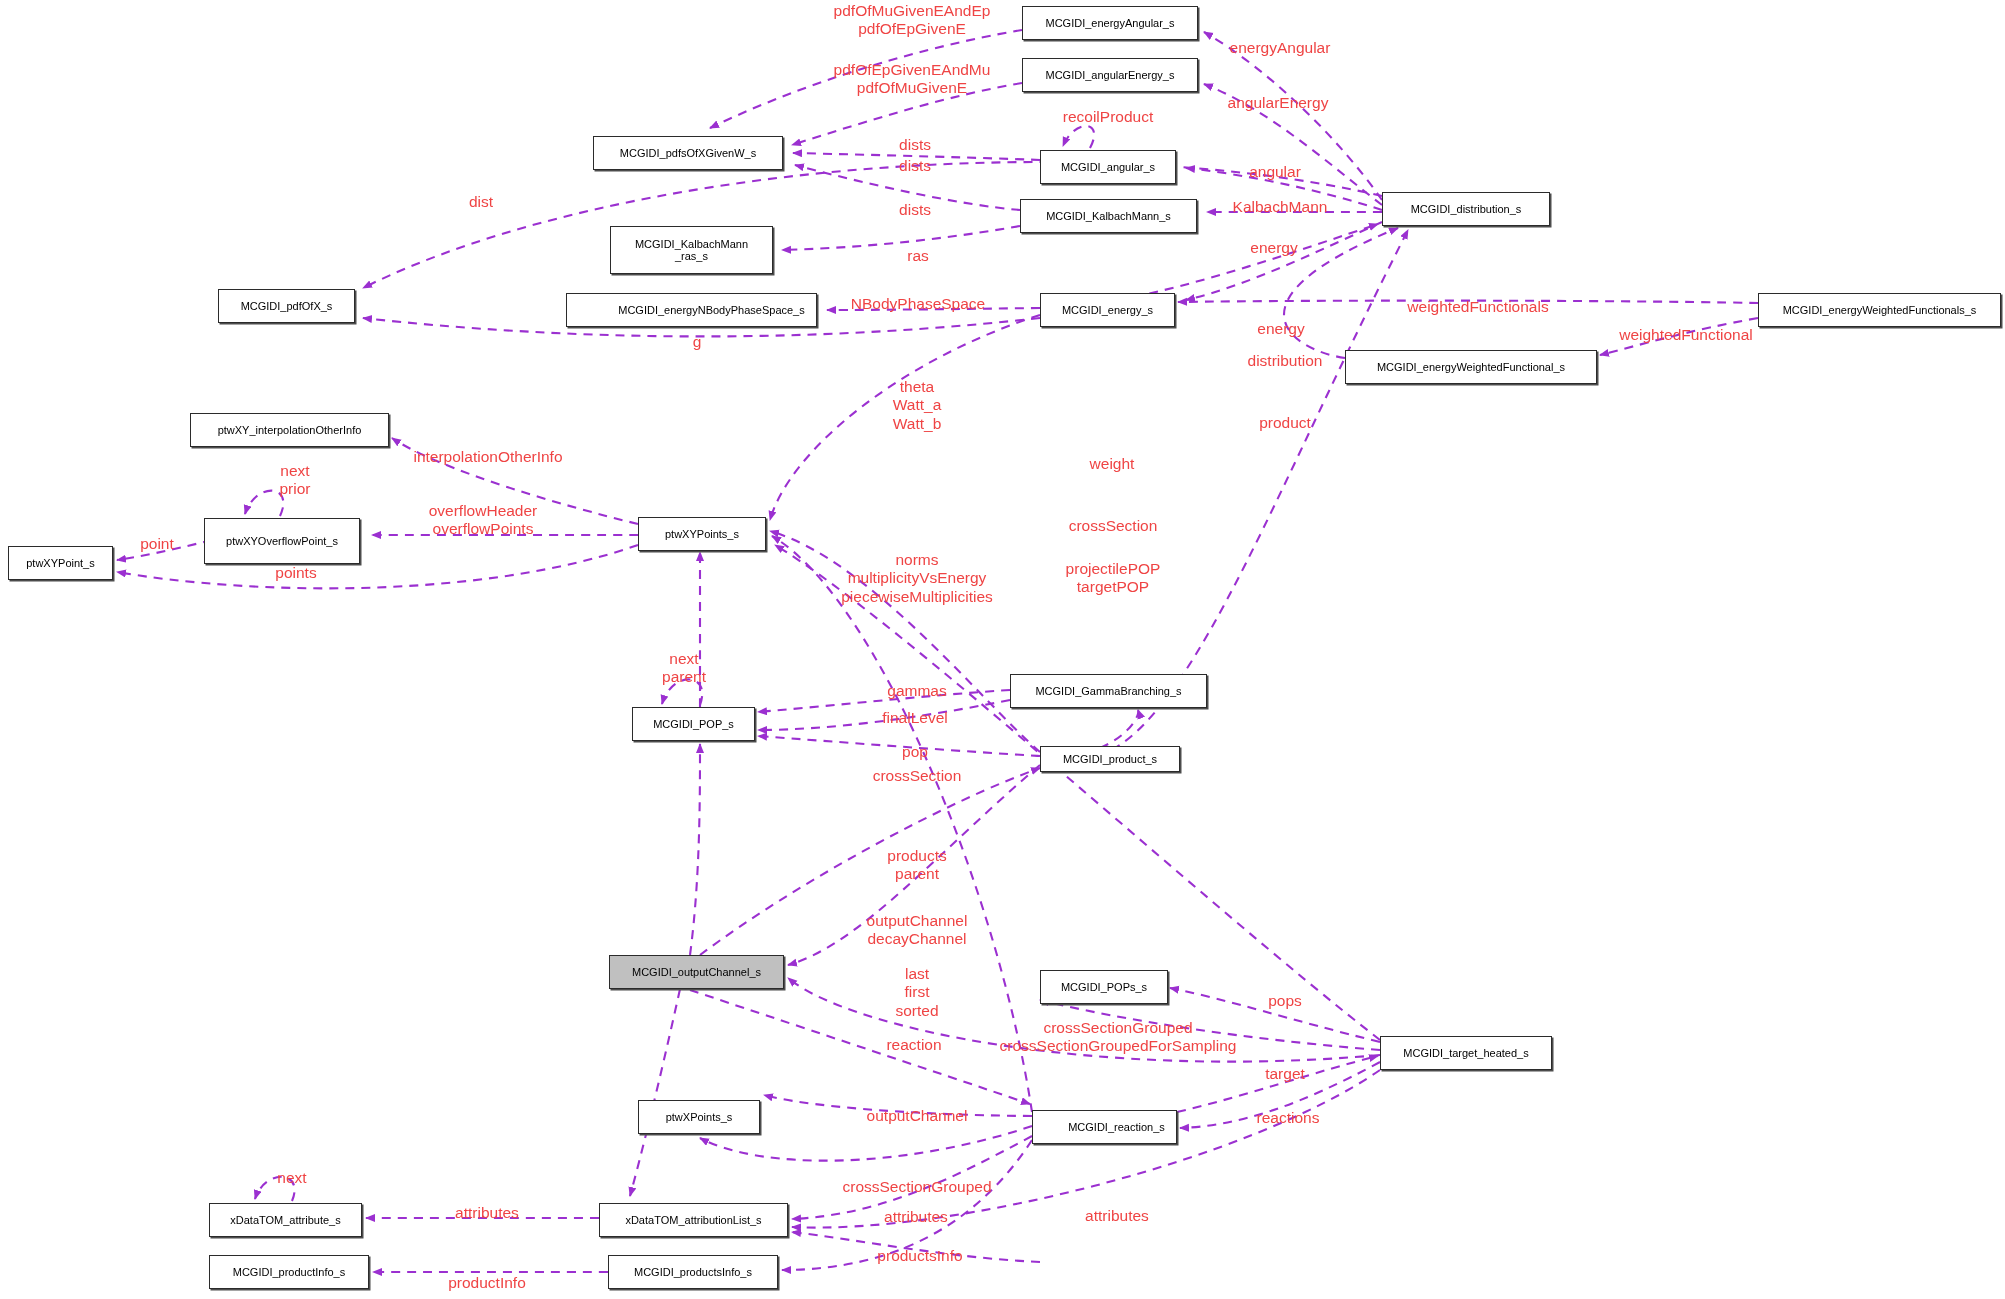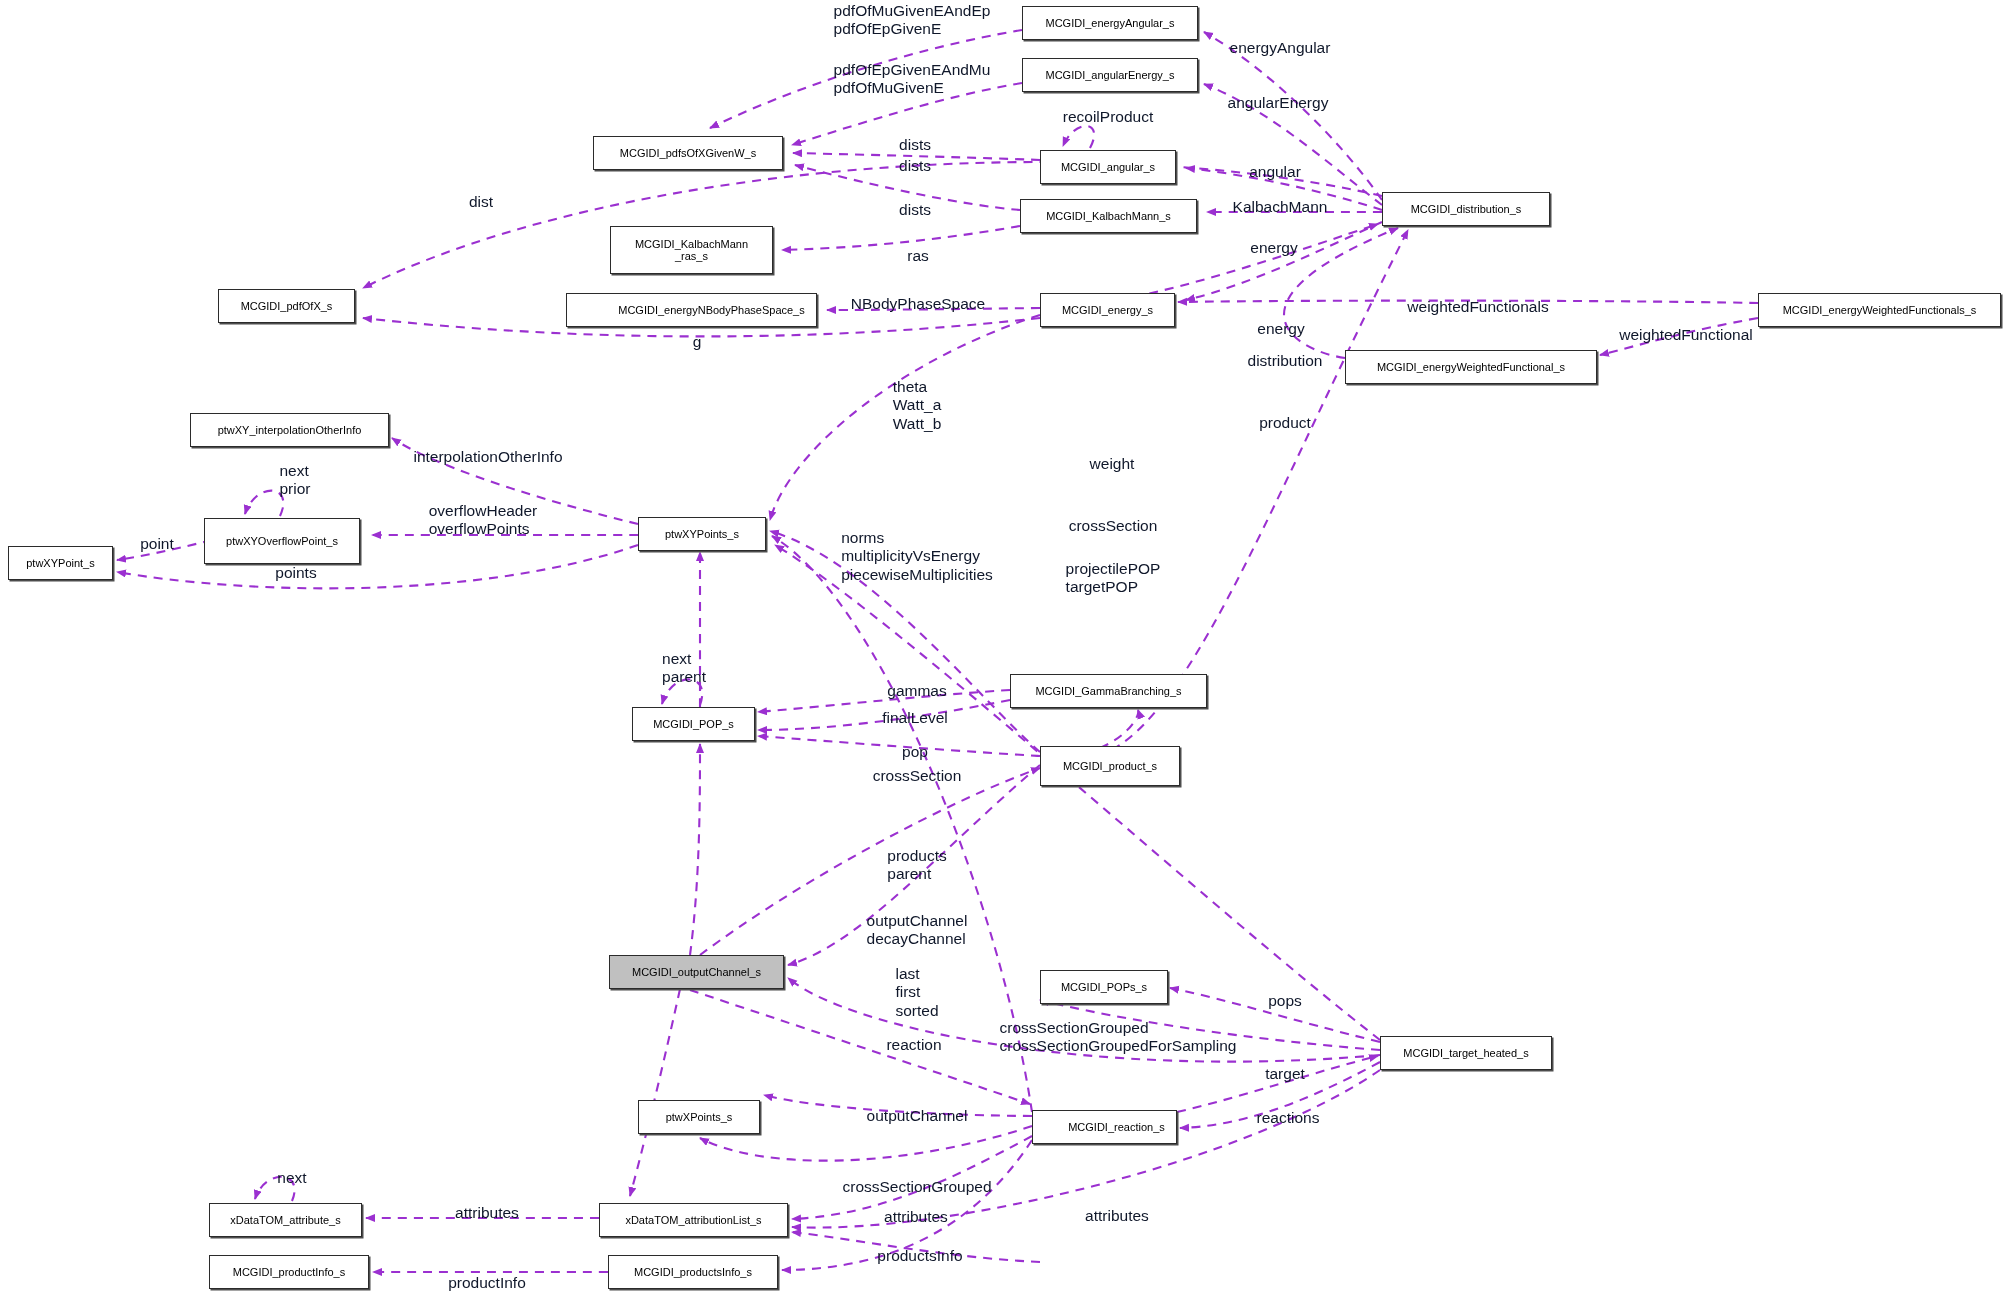--- a/index.html
+++ b/index.html
@@ -37,23 +37,24 @@
     white-space: pre-line;
     box-shadow: 1.5px 1.5px 0 0 #4d4d4d;
     z-index: 5;
   }
   .node.highlight {
     background: #c0c0c0;
   }
   .elabel {
     position: absolute;
     font-size: 15.5px;
-    color: #0f172a;
+    color: #ef4444;
     line-height: 1.18;
     white-space: pre-line;
+    text-align: center;
     transform: translate(-50%, -50%);
     z-index: 4;
   }
 </style>
 </head>
 <body>
 
 <div id="canvas">
 
   <svg id="edges" viewBox="0 0 2005 1299">
@@ -185,21 +186,21 @@
       <div class="node" style="left: 1040px; top: 293px; width: 135px; height: 34px;">MCGIDI_energy_s</div>
       <div class="node" style="left: 1758px; top: 293px; width: 243px; height: 34px;">MCGIDI_energyWeightedFunctionals_s</div>
       <div class="node" style="left: 218px; top: 289px; width: 137px; height: 34px;">MCGIDI_pdfOfX_s</div>
       <div class="node" style="left: 1345px; top: 350px; width: 252px; height: 34px;">MCGIDI_energyWeightedFunctional_s</div>
       <div class="node" style="left: 190px; top: 413px; width: 199px; height: 34px;">ptwXY_interpolationOtherInfo</div>
       <div class="node" style="left: 204px; top: 518px; width: 156px; height: 46px;">ptwXYOverflowPoint_s</div>
       <div class="node" style="left: 8px; top: 546px; width: 105px; height: 34px;">ptwXYPoint_s</div>
       <div class="node" style="left: 638px; top: 517px; width: 128px; height: 34px;">ptwXYPoints_s</div>
       <div class="node" style="left: 1010px; top: 674px; width: 197px; height: 34px;">MCGIDI_GammaBranching_s</div>
       <div class="node" style="left: 632px; top: 707px; width: 123px; height: 34px;">MCGIDI_POP_s</div>
-      <div class="node" style="left: 1040px; top: 746px; width: 140px; height: 40px;">MCGIDI_product_s</div>
+      <div class="node" style="left: 1040px; top: 746px; width: 140px; height: 26px;">MCGIDI_product_s</div>
       <div class="node highlight" style="left: 609px; top: 955px; width: 175px; height: 34px;">MCGIDI_outputChannel_s</div>
       <div class="node" style="left: 1040px; top: 970px; width: 128px; height: 34px;">MCGIDI_POPs_s</div>
       <div class="node" style="left: 1380px; top: 1036px; width: 172px; height: 34px;">MCGIDI_target_heated_s</div>
       <div class="node" style="left: 638px; top: 1100px; width: 122px; height: 34px;">ptwXPoints_s</div>
       <div class="node" style="left: 1032px; top: 1110px; width: 145px; height: 34px; padding-left: 24px;">MCGIDI_reaction_s</div>
       <div class="node" style="left: 209px; top: 1203px; width: 153px; height: 34px;">xDataTOM_attribute_s</div>
       <div class="node" style="left: 599px; top: 1203px; width: 189px; height: 34px;">xDataTOM_attributionList_s</div>
       <div class="node" style="left: 209px; top: 1255px; width: 160px; height: 34px;">MCGIDI_productInfo_s</div>
       <div class="node" style="left: 608px; top: 1255px; width: 170px; height: 34px;">MCGIDI_productsInfo_s</div>
     </div>
@@ -231,21 +232,21 @@
       <div class="elabel" style="left: 1285px; top: 423px;">product</div>
       <div class="elabel" style="left: 488px; top: 457px;">interpolationOtherInfo</div>
       <div class="elabel" style="left: 1112px; top: 464px;">weight</div>
       <div class="elabel" style="left: 295px; top: 480px;">next
 prior</div>
       <div class="elabel" style="left: 483px; top: 520px;">overflowHeader
 overflowPoints</div>
       <div class="elabel" style="left: 1113px; top: 526px;">crossSection</div>
       <div class="elabel" style="left: 157px; top: 544px;">point</div>
       <div class="elabel" style="left: 296px; top: 573px;">points</div>
-      <div class="elabel" style="left: 917px; top: 556px;">norms
+      <div class="elabel" style="left: 917px; top: 578px;">norms
 multiplicityVsEnergy
 piecewiseMultiplicities</div>
       <div class="elabel" style="left: 1113px; top: 578px;">projectilePOP
 targetPOP</div>
       <div class="elabel" style="left: 684px; top: 668px;">next
 parent</div>
       <div class="elabel" style="left: 917px; top: 691px;">gammas</div>
       <div class="elabel" style="left: 915px; top: 718px;">finalLevel</div>
       <div class="elabel" style="left: 915px; top: 752px;">pop</div>
       <div class="elabel" style="left: 917px; top: 776px;">crossSection</div>

